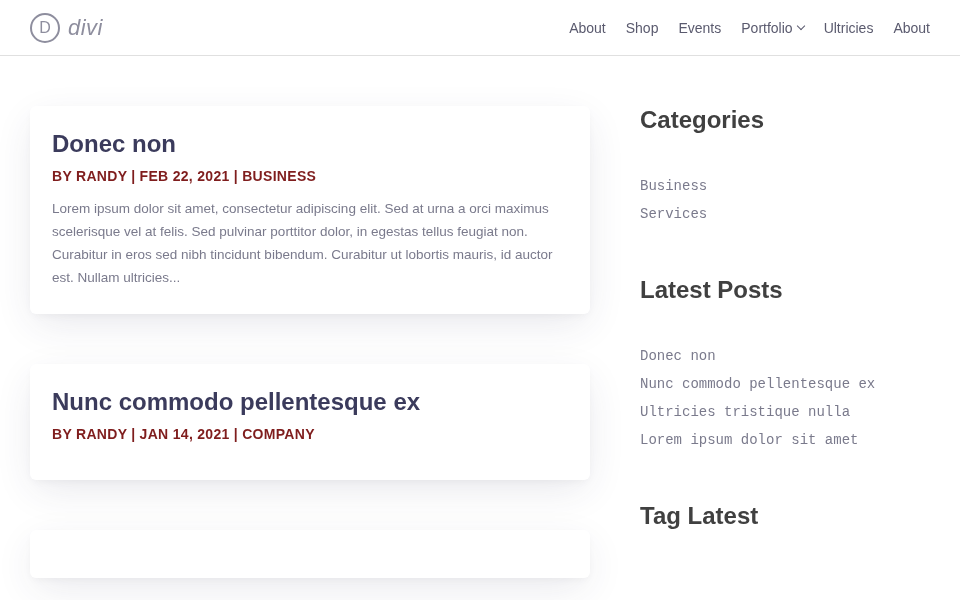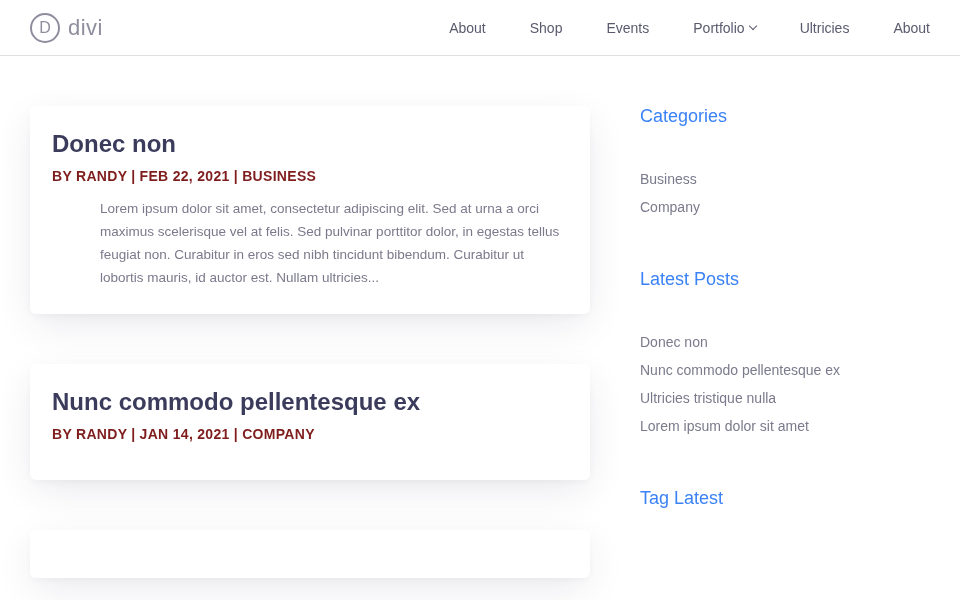--- a/index.html
+++ b/index.html
@@ -38,25 +38,26 @@
       color: #8e8e9e;
       font-size: 16px;
       font-weight: 500;
     }
     
     .logo-text {
       color: #8e8e9e;
       font-size: 22px;
       font-weight: 400;
       letter-spacing: 0.5px;
+      font-style: italic;
     }
     
     .nav {
       display: flex;
-      gap: 44px;
+      gap: 20px;
       align-items: center;
     }
     
     .nav-item {
       color: #5a5a6e;
       font-size: 14px;
       font-weight: 500;
       cursor: pointer;
       display: flex;
       align-items: center;
@@ -106,40 +107,40 @@
       font-weight: 600;
       text-transform: uppercase;
       letter-spacing: 0.3px;
       margin-bottom: 14px;
     }
     
     .post-excerpt {
       color: #7a7a8c;
       font-size: 13.5px;
       line-height: 1.7;
-      margin-left: 48px;
     }
     
     .sidebar {
       width: 280px;
     }
     
     .widget {
       margin-bottom: 48px;
     }
     
     .widget-title {
-      color: #3b82f6;
-      font-size: 18px;
-      font-weight: 400;
+      color: #404040;
+      font-size: 24px;
+      font-weight: 700;
       margin-bottom: 38px;
     }
     
     .widget-list {
       list-style: none;
+      font-family: Liberation Mono, monospace;
     }
     
     .widget-list li {
       color: #7a7a8c;
       font-size: 14px;
       padding: 6px 0;
       cursor: pointer;
     }
   </style>
 </head>
@@ -181,21 +182,21 @@
       
       
     </article>
   </main>
 
   <aside class="sidebar">
     <div class="widget">
       <h3 class="widget-title">Categories</h3>
       <ul class="widget-list">
         <li>Business</li>
-        <li>Company</li>
+        <li>Services</li>
       </ul>
     </div>
 
     <div class="widget">
       <h3 class="widget-title">Latest Posts</h3>
       <ul class="widget-list">
         <li>Donec non</li>
         <li>Nunc commodo pellentesque ex</li>
         <li>Ultricies tristique nulla</li>
         <li>Lorem ipsum dolor sit amet</li>

